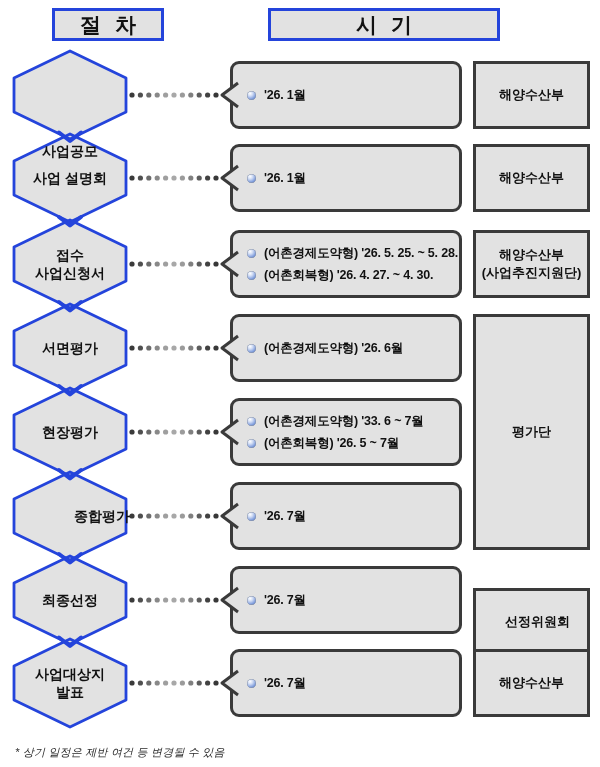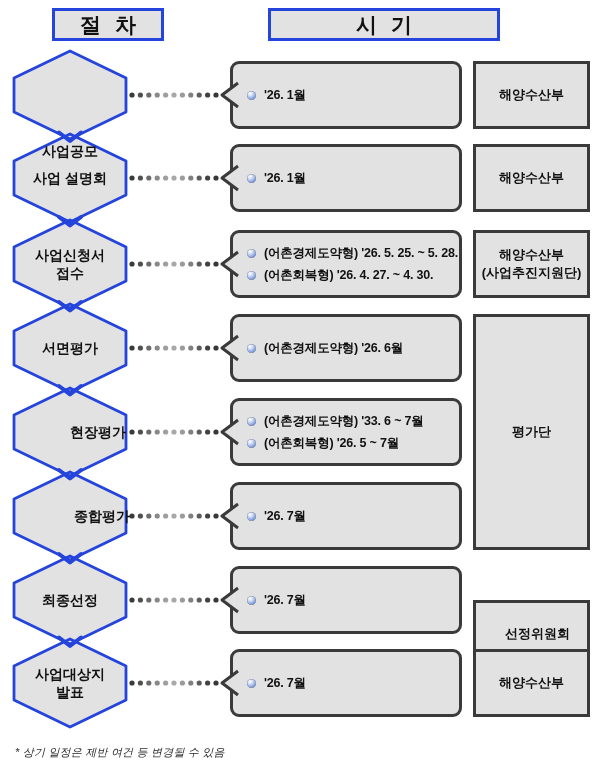--- a/index.html
+++ b/index.html
@@ -207,27 +207,27 @@
     </svg>
 
   <div id="hex-labels">
       <div class="hex-label" style="top: 103px; margin-top: 48px;">
         <div>사업공모</div>
       </div>
       <div class="hex-label" style="top: 178px;">
         <div>사업 설명회</div>
       </div>
       <div class="hex-label" style="top: 264px;">
+        <div>접수</div>
         <div>사업신청서</div>
-        <div>접수</div>
       </div>
       <div class="hex-label" style="top: 348px;">
         <div>서면평가</div>
       </div>
-      <div class="hex-label" style="top: 432px; text-align: right;">
+      <div class="hex-label" style="top: 432px;">
         <div>현장평가</div>
       </div>
       <div class="hex-label" style="top: 516px; padding-left: 32px;">
         <div>종합평가</div>
       </div>
       <div class="hex-label" style="top: 600px;">
         <div>최종선정</div>
       </div>
       <div class="hex-label" style="top: 683px;">
         <div>사업대상지</div>
@@ -331,21 +331,21 @@
       <div class="host" style="top: 144px; height: 68px;">
         <div>해양수산부</div>
       </div>
       <div class="host" style="top: 230px; height: 68px;">
         <div>해양수산부</div>
         <div>(사업추진지원단)</div>
       </div>
       <div class="host" style="top: 314px; height: 236px;">
         <div>평가단</div>
       </div>
-      <div class="host" style="top: 600px; height: 68px; padding-left: 12px;">
+      <div class="host" style="top: 588px; height: 68px; padding-left: 12px;">
         <div>선정위원회</div>
       </div>
       <div class="host" style="top: 649px; height: 68px;">
         <div>해양수산부</div>
       </div>
     </div>
 
   <div class="footnote">* 상기 일정은 제반 여건 등 변경될 수 있음</div>
 </div>
 

